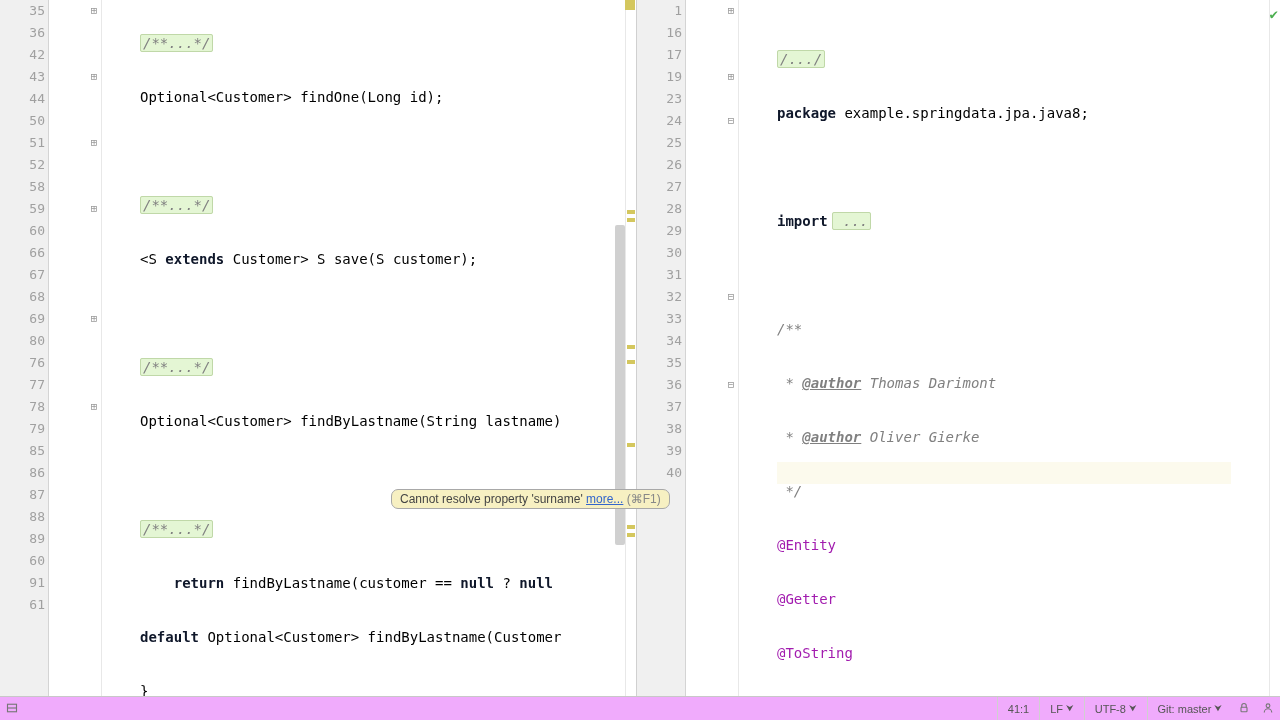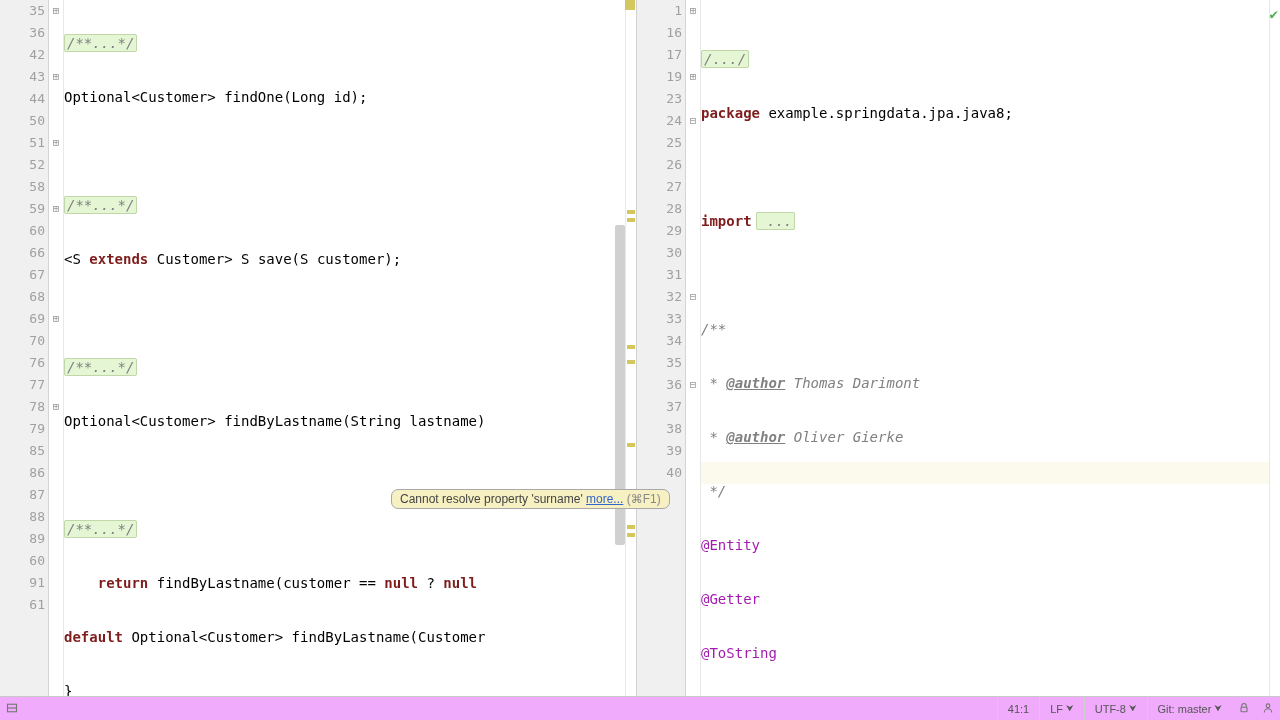--- a/index.html
+++ b/index.html
@@ -15,20 +15,21 @@
   }
   .split {
     display: flex;
     width: 1280px;
     height: 697px;
   }
   .pane {
     display: flex;
     overflow: hidden;
     position: relative;
+    gap: 38px;
   }
   .pane-left { width: 636px; border-right: 1px solid #d0d0d0; }
   .pane-right { width: 643px; }
   .gutter {
     background: #f0f0f0;
     border-right: 1px solid #d4d4d4;
     text-align: right;
     color: #a0a0a0;
     user-select: none;
     flex-shrink: 0;
@@ -58,21 +59,21 @@
   .code {
     flex: 1;
     white-space: pre;
     position: relative;
   }
   .code .line {
     height: 22px;
     line-height: 22px;
     padding-left: 0px;
   }
-  .kw   { color: #7f1d1d; font-weight: bold; }
+  .kw   { color: #0f172a; font-weight: bold; }
   .cmt  { color: #808080; font-style: italic; background: #e4f6d4; }
   .fold-cmt { color: #808080; font-style: italic; background: #e4f6d4; border: 1px solid #c0d8a8; border-radius:2px; padding:0 2px; }
   .ann  { color: #a21caf; }
   .tag  { color: #808080; font-style: italic; text-decoration: underline; font-weight: bold; }
   .marker-col {
     width: 10px;
     background: #ffffff;
     border-left: 1px solid #e8e8e8;
     flex-shrink: 0;
     position: relative;
@@ -145,21 +146,21 @@
       <div class="ln">50</div>
       <div class="ln">51</div>
       <div class="ln">52</div>
       <div class="ln">58</div>
       <div class="ln">59</div>
       <div class="ln">60</div>
       <div class="ln">66</div>
       <div class="ln">67</div>
       <div class="ln">68</div>
       <div class="ln">69</div>
-      <div class="ln">70</div>
+      <div class="ln">80</div>
       <div class="ln">76</div>
       <div class="ln">77</div>
       <div class="ln">78</div>
       <div class="ln">79</div>
       <div class="ln">85</div>
       <div class="ln">86</div>
       <div class="ln">87</div>
       <div class="ln">88</div>
       <div class="ln">89</div>
       <div class="ln">60</div>

